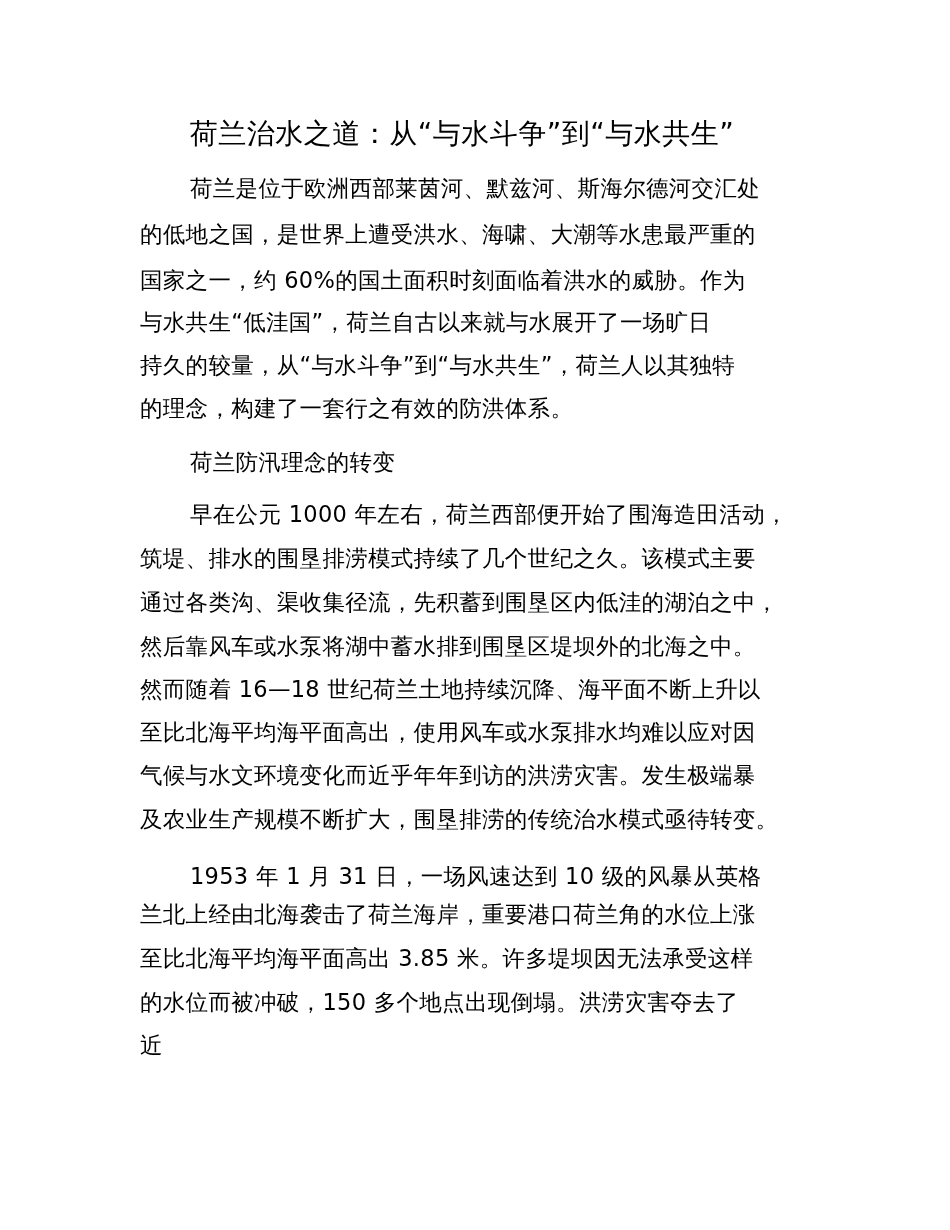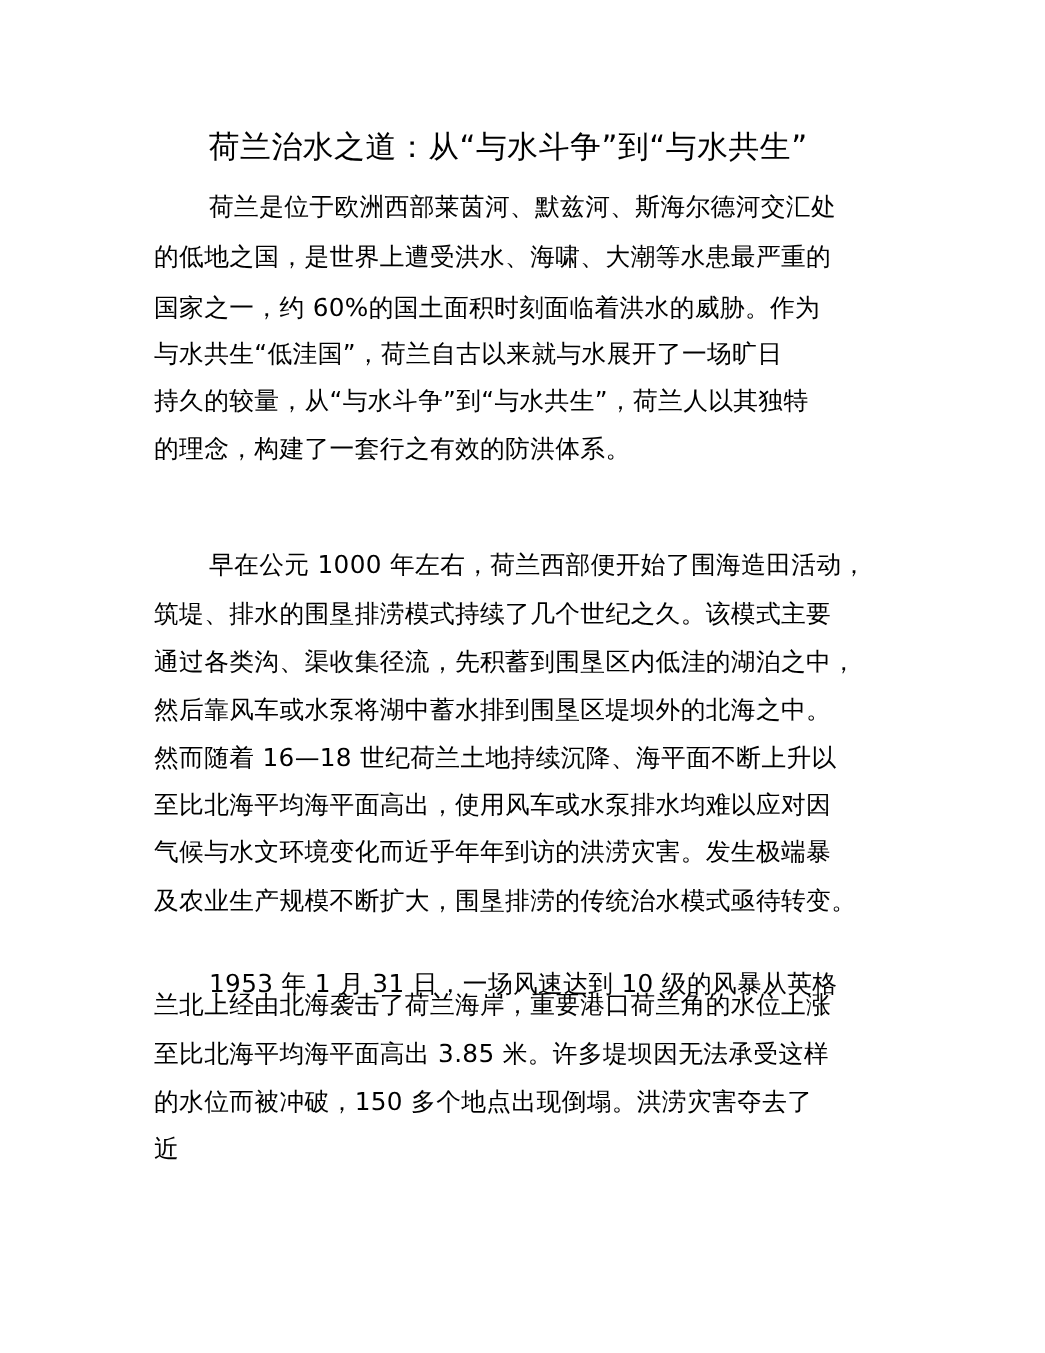--- a/index.html
+++ b/index.html
@@ -54,32 +54,33 @@
 
   <div>
     <div class="line indent" style="top:172px">荷兰是位于欧洲西部莱茵河、默兹河、斯海尔德河交汇处</div>
     <div class="line" style="top:218px">的低地之国，是世界上遭受洪水、海啸、大潮等水患最严重的</div>
     <div class="line" style="top:264px">国家之一，约 60%的国土面积时刻面临着洪水的威胁。作为</div>
     <div class="line" style="top:306px">与水共生“低洼国”，荷兰自古以来就与水展开了一场旷日</div>
     <div class="line" style="top:349px">持久的较量，从“与水斗争”到“与水共生”，荷兰人以其独特</div>
     <div class="line" style="top:392px">的理念，构建了一套行之有效的防洪体系。</div>
   </div>
 
+  <div class="line indent" style="top:446px">荷兰防汛理念的转变</div>
 
   <div>
     <div class="line indent" style="top:498px">早在公元 1000 年左右，荷兰西部便开始了围海造田活动，</div>
     <div class="line" style="top:542px">筑堤、排水的围垦排涝模式持续了几个世纪之久。该模式主要</div>
     <div class="line" style="top:586px">通过各类沟、渠收集径流，先积蓄到围垦区内低洼的湖泊之中，</div>
     <div class="line" style="top:630px">然后靠风车或水泵将湖中蓄水排到围垦区堤坝外的北海之中。</div>
     <div class="line" style="top:673px">然而随着 16—18 世纪荷兰土地持续沉降、海平面不断上升以</div>
     <div class="line" style="top:716px">至比北海平均海平面高出，使用风车或水泵排水均难以应对因</div>
     <div class="line" style="top:759px">气候与水文环境变化而近乎年年到访的洪涝灾害。发生极端暴</div>
     <div class="line" style="top:803px">及农业生产规模不断扩大，围垦排涝的传统治水模式亟待转变。</div>
   </div>
 
   <div>
-    <div class="line indent" style="top:879px">1953 年 1 月 31 日，一场风速达到 10 级的风暴从英格</div>
+    <div class="line indent" style="top:860px">1953 年 1 月 31 日，一场风速达到 10 级的风暴从英格</div>
     <div class="line" style="top:898px">兰北上经由北海袭击了荷兰海岸，重要港口荷兰角的水位上涨</div>
     <div class="line" style="top:942px">至比北海平均海平面高出 3.85 米。许多堤坝因无法承受这样</div>
     <div class="line" style="top:986px">的水位而被冲破，150 多个地点出现倒塌。洪涝灾害夺去了</div>
     <div class="line" style="top:1029px">近</div>
   </div>
 </div>
 
 </body></html>

